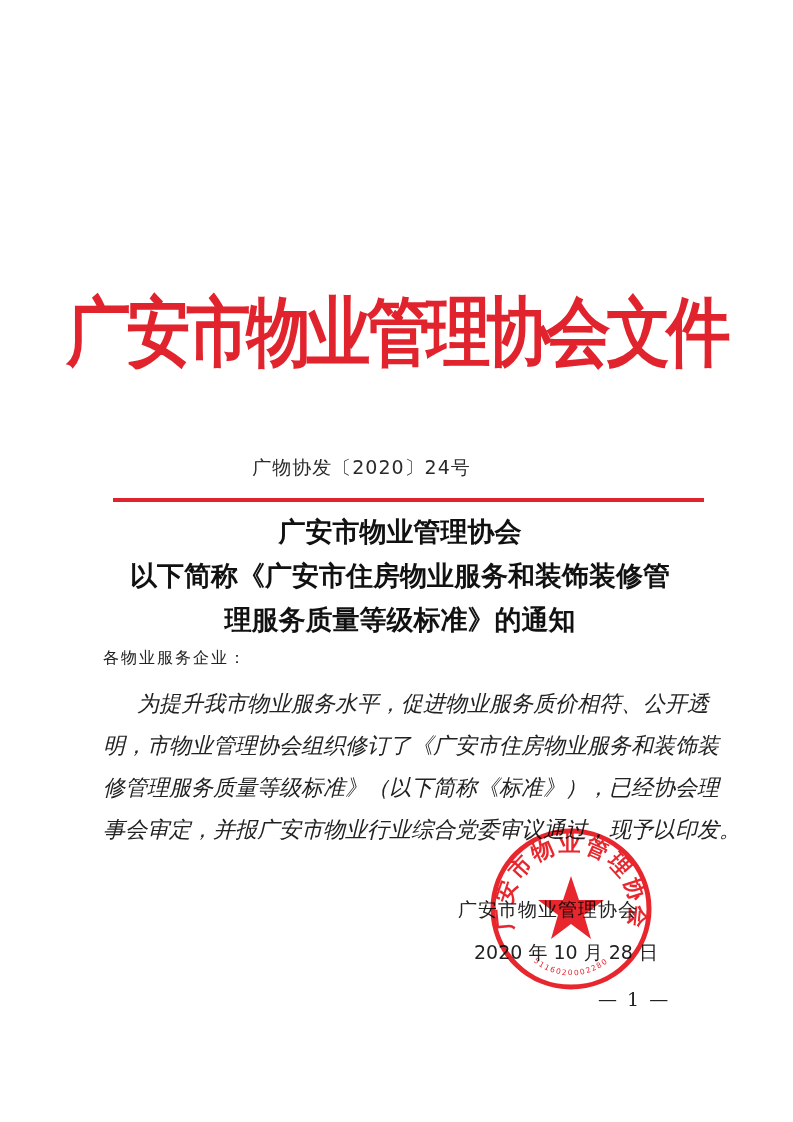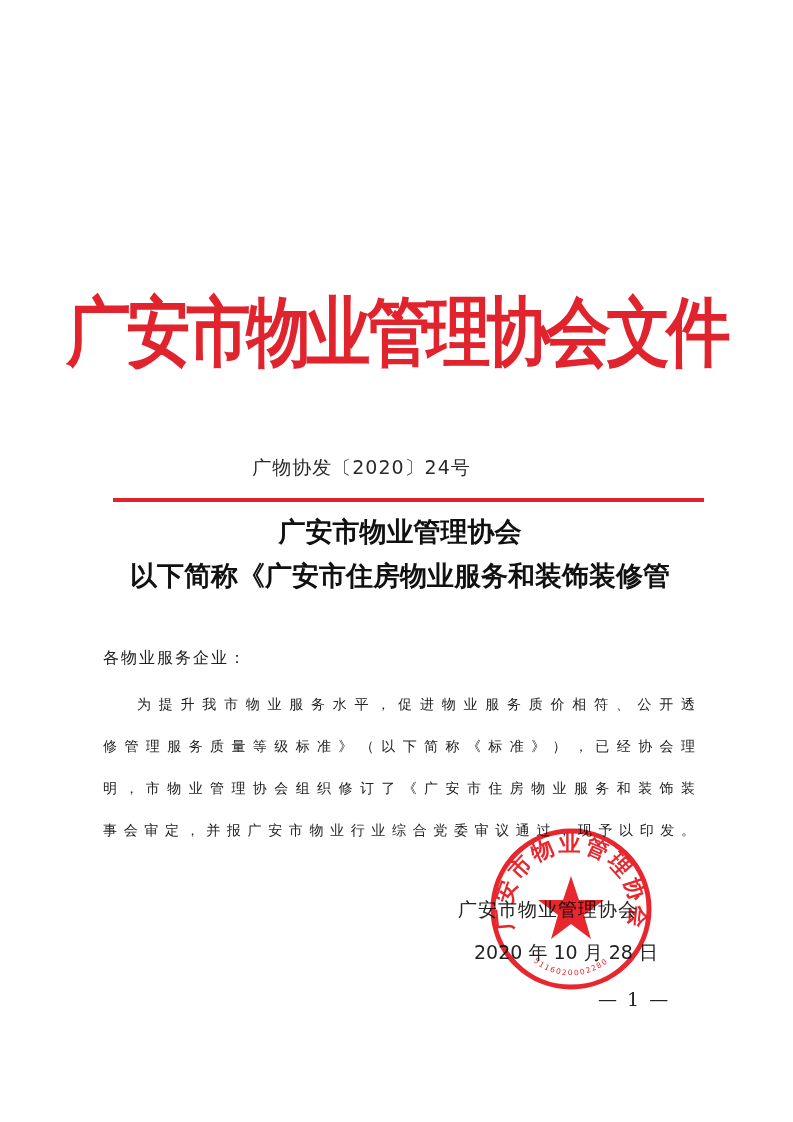--- a/index.html
+++ b/index.html
@@ -69,25 +69,26 @@
       top: 648px;
       font-size: 16px;
       color: #222;
       letter-spacing: 2px;
     }
     .body-text {
       position: absolute;
       left: 103px;
       width: 592px;
       top: 683px;
-      font-size: 14px;
+      font-size: 22px;
       line-height: 42px;
       color: #222;
       text-align: justify;
       text-align-last: justify;
+      font-style: italic;
     }
     .body-text .line { display: block; white-space: nowrap; }
     .body-text .indent { padding-left: 34px; }
     .stamp {
       position: absolute;
       left: 488px;
       top: 826px;
       width: 166px;
       height: 166px;
     }
@@ -126,28 +127,29 @@
 
 <div class="masthead">广安市物业管理协会文件</div>
 
 <div class="doc-number">广物协发〔2020〕24号</div>
 
 <div class="red-rule"></div>
 
 <div class="title">
   <div>广安市物业管理协会</div>
   <div>以下简称《广安市住房物业服务和装饰装修管</div>
+  <div>理服务质量等级标准》的通知</div>
 </div>
 
 <div class="salutation">各物业服务企业：</div>
 
 <div class="body-text">
   <span class="line indent">为提升我市物业服务水平，促进物业服务质价相符、公开透</span>
+  <span class="line">明，市物业管理协会组织修订了《广安市住房物业服务和装饰装</span>
   <span class="line">修管理服务质量等级标准》（以下简称《标准》），已经协会理</span>
-  <span class="line">明，市物业管理协会组织修订了《广安市住房物业服务和装饰装</span>
   <span class="line">事会审定，并报广安市物业行业综合党委审议通过，现予以印发。</span>
 </div>
 
 <div class="signer">广安市物业管理协会</div>
 <div class="date">2020 年 10 月 28 日</div>
 
 <svg class="stamp stamp-overlay" viewBox="0 0 166 166" xmlns="http://www.w3.org/2000/svg">
   <defs>
     <path id="arcPath" d="M 26,104 A 60,60 0 1 1 140,104" fill="none"></path>
     <path id="codePath" d="M 38,128 A 58,58 0 0 0 128,128" fill="none"></path>

